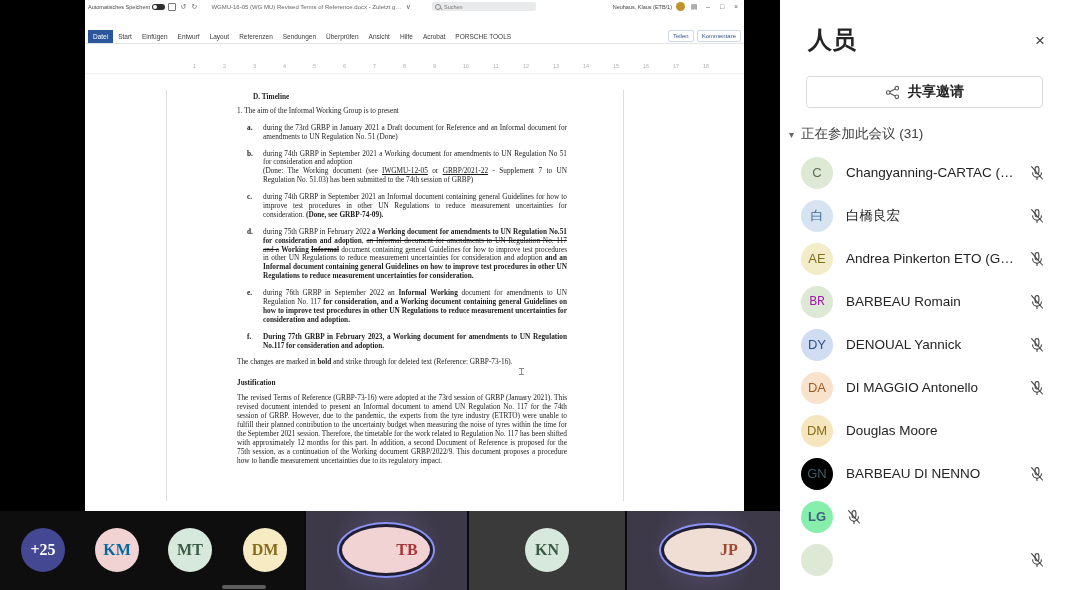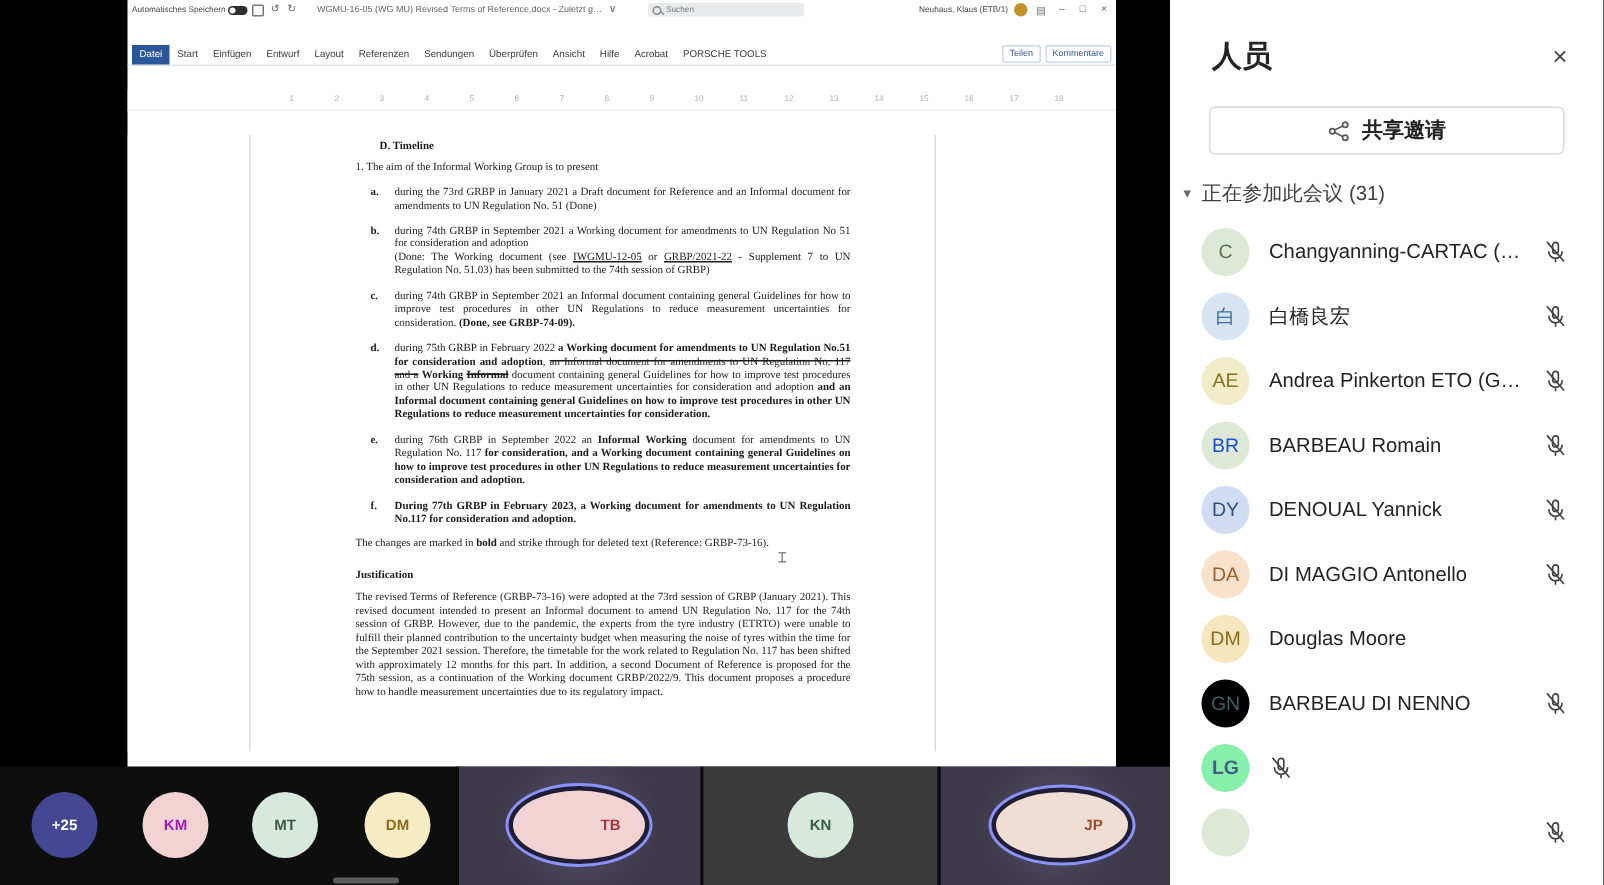--- a/index.html
+++ b/index.html
@@ -60,28 +60,28 @@
   .view-ico{width:6px;height:5px;border:1px solid #c2cde0;display:inline-block;}
   .zslider{width:46px;height:1px;background:#94a6c4;position:relative;display:inline-block;}
   .zhandle{position:absolute;left:60%;top:-2px;width:2px;height:5px;background:#e8edf5;}
 
   
   .strip{position:absolute;left:0;top:511px;width:780px;height:79px;background:#0e0e0e;overflow:hidden;}
   .tile{position:absolute;top:0;height:79px;border-left:2px solid #0a0a0a;box-sizing:border-box;}
   .tile.purple{background:radial-gradient(circle at 50% 48%, #544e6b 0%, #3d3949 62%);}
   .tile.gray{background:#3a3a3a;}
   .fs-av{position:absolute;top:50%;transform:translate(-50%,-50%);border-radius:50%;
-    display:flex;align-items:center;justify-content:center;font-weight:700;font-size:10px;}
+    display:flex;align-items:center;justify-content:center;font-weight:700;font-size:16px;font-family:Liberation Serif, serif;}
   .fs-av.ring{box-shadow:0 0 0 3px rgba(20,18,30,.9), 0 0 0 5px #8b92f8;padding-left:42px;}
   .strip-nub{position:absolute;left:222px;top:74px;width:44px;height:4px;border-radius:2px;background:#5c5c5c;}
 
   
   .panel{position:absolute;left:780px;top:0;width:289px;height:590px;background:#fff;overflow:hidden;}
   .panel-header{display:flex;align-items:center;justify-content:space-between;padding:24px 24px 0 28px;}
-  .panel-title{font-size:20px;font-weight:700;color:#242424;}
+  .panel-title{font-size:24px;font-weight:700;color:#242424;}
   .panel-close{font-size:17px;color:#444;line-height:1;}
   .share-btn{margin:20px 26px 0 26px;height:30px;border:1px solid #d9d9d9;border-radius:4px;
     display:flex;align-items:center;justify-content:center;gap:8px;font-size:14px;font-weight:700;color:#242424;background:#fff;}
   .section{display:flex;align-items:center;gap:7px;padding:17px 10px 0 9px;font-size:13.5px;color:#404040;}
   .collapse{font-size:10px;color:#666;}
   .plist{margin-top:8px;}
   .prow{height:43px;display:flex;align-items:center;gap:13px;padding:0 24px 0 21px;}
   .pav{width:32px;height:32px;border-radius:50%;flex:0 0 auto;display:flex;align-items:center;justify-content:center;
     font-size:13px;color:#444;}
   .pname{flex:1;font-size:13.5px;color:#242424;white-space:nowrap;overflow:hidden;text-overflow:ellipsis;}
@@ -203,21 +203,21 @@
   </div>
 
   <div class="strip">
     <div>
         <div class="tile purple" style="left: 304px; width: 163px;"></div>
         <div class="tile gray" style="left: 467px; width: 158px;"></div>
         <div class="tile purple" style="left: 625px; width: 155px;"></div>
       </div>
     <div>
         <div class="fs-av" style="left: 43px; top: 39px; width: 44px; height: 44px; background: rgb(68, 71, 145); color: rgb(255, 255, 255);">+25</div>
-        <div class="fs-av" style="left: 117px; top: 39px; width: 44px; height: 44px; background: rgb(242, 211, 211); color: #a21caf;">KM</div>
+        <div class="fs-av" style="left: 117px; top: 39px; width: 44px; height: 44px; background: rgb(242, 211, 211); color: #0369a1;">KM</div>
         <div class="fs-av" style="left: 190px; top: 39px; width: 44px; height: 44px; background: rgb(215, 232, 221); color: rgb(58, 92, 69);">MT</div>
         <div class="fs-av" style="left: 265px; top: 39px; width: 44px; height: 44px; background: rgb(247, 235, 195); color: rgb(138, 108, 30);">DM</div>
         <div class="fs-av ring" style="left: 386px; top: 39px; width: 46px; height: 46px; background: rgb(242, 211, 211); color: rgb(164, 55, 58);">TB</div>
         <div class="fs-av" style="left: 547px; top: 39px; width: 44px; height: 44px; background: rgb(215, 232, 221); color: rgb(58, 92, 69);">KN</div>
         <div class="fs-av ring" style="left: 708px; top: 39px; width: 46px; height: 44px; background: rgb(240, 221, 211); color: rgb(156, 74, 51);">JP</div>
       </div>
     <div class="strip-nub"></div>
   </div>
 
   <div class="panel">
@@ -277,21 +277,21 @@
         <g fill="none" stroke="#424242" stroke-width="1.1" stroke-linecap="round">
           <rect x="6.1" y="1.6" width="3.8" height="7.4" rx="1.9"></rect>
           <path d="M3.6 7.8a4.4 4.4 0 0 0 8.8 0"></path>
           <path d="M8 12.4v2.1"></path>
           <path d="M2.6 1.6l10.8 12.4"></path>
         </g>
       </svg>
     </div>
   </div>
         <div class="prow">
-    <div class="pav" style="background: rgb(221, 232, 213); color: #1d4ed8;">BR</div>
+    <div class="pav" style="background: rgb(221, 232, 213); color: #a21caf; font-family: Liberation Mono, monospace;">BR</div>
     <div class="pname">BARBEAU Romain</div>
     <div class="pmic">
       <svg width="16" height="16" viewBox="0 0 16 16">
         <g fill="none" stroke="#424242" stroke-width="1.1" stroke-linecap="round">
           <rect x="6.1" y="1.6" width="3.8" height="7.4" rx="1.9"></rect>
           <path d="M3.6 7.8a4.4 4.4 0 0 0 8.8 0"></path>
           <path d="M8 12.4v2.1"></path>
           <path d="M2.6 1.6l10.8 12.4"></path>
         </g>
       </svg>

